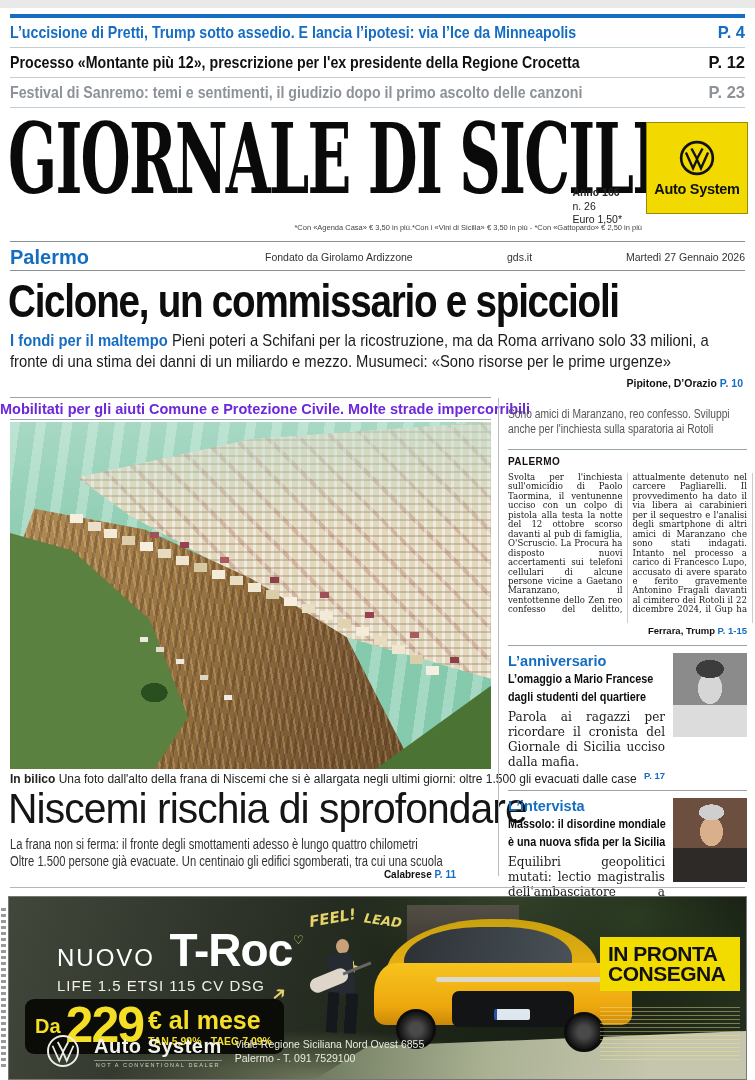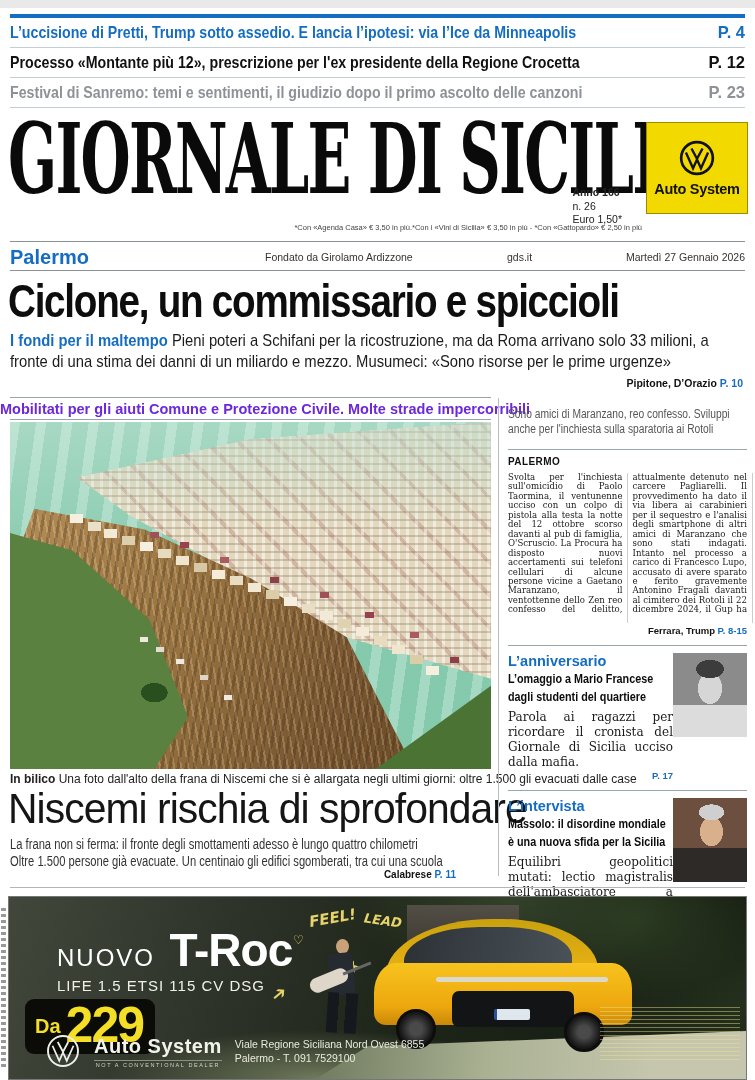--- a/index.html
+++ b/index.html
@@ -95,21 +95,21 @@
   .rcol { position:absolute; left:508px; top:390px; width:239px; }
   .c-hl-line { display:block; font-size:27px; font-weight:bold; letter-spacing:-.5px; line-height:28px;
     white-space:nowrap; transform:scaleX(.78); transform-origin:left top; color:#0d0d0d; }
   .c-sf { margin-top:9px; width:291px; font-size:12.5px; line-height:15px; color:#555;
     transform:scaleX(.82); transform-origin:left top; }
   .c-place { margin-top:12px; border-top:1px solid #9aa4ab; padding-top:6px; font-size:10px; font-weight:bold;
     letter-spacing:.4px; color:#111; }
   .c-body { margin-top:6px; height:150px; column-count:2; column-gap:10px; column-rule:1px solid #ccc;
     font-family:"DejaVu Serif", serif; font-size:8.6px; line-height:1.1; text-align:justify; color:#1a1a1a; }
   .c-by { text-align:right; font-size:9.5px; font-weight:bold; color:#111; margin-top:2px; }
-  .feature { border-top:1px solid #9aa4ab; margin-top:9px; padding-top:7px; display:flex; }
+  .feature { border-top:1px solid #9aa4ab; margin-top:9px; padding-top:7px; display:flex; gap:8px; }
   .f-text { flex:1; min-width:0; }
   .f-label { font-size:14.5px; font-weight:bold; color:#156dc2; }
   .f-hl-line { display:block; font-size:13.5px; font-weight:bold; line-height:17px; white-space:nowrap;
     transform:scaleX(.8); transform-origin:left top; color:#0d0d0d; margin-top:1px; }
   .f-body { margin-top:5px; font-family:"DejaVu Serif", serif; font-size:12px; line-height:1.25; color:#1a1a1a; text-align:justify; }
   .f-pageref { text-align:right; font-size:9.5px; font-weight:bold; }
   .f-by { font-weight:bold; color:#111; font-size:9.5px; }
   .f-photo { width:74px; height:84px; flex:none; }
   .portrait-bw { background:radial-gradient(ellipse 23px 15px at 50% 19%, #3c3c3c 60%, transparent 61%),
       radial-gradient(ellipse 20px 26px at 50% 42%, #d6d6d6 60%, transparent 61%),
@@ -261,21 +261,21 @@
   </div>
 
   <div class="vdivider"></div>
 
   <div class="rcol">
     <div class="c-sf">Sono amici di Maranzano, reo confesso. Sviluppi anche per l'inchiesta sulla sparatoria ai Rotoli</div>
     <div class="c-place">PALERMO</div>
     <div class="c-body">Svolta per l'inchiesta sull'omicidio di Paolo Taormina, il ventunenne ucciso con un colpo di pistola alla testa la notte del 12 ottobre scorso davanti al pub di famiglia, O'Scruscio. La Procura ha disposto nuovi accertamenti sui telefoni cellulari di alcune persone vicine a Gaetano Maranzano, il ventottenne dello Zen reo confesso del delitto, attualmente detenuto nel carcere Pagliarelli. Il provvedimento ha dato il via libera ai carabinieri per il sequestro e l'analisi degli smartphone di altri amici di Maranzano che sono stati indagati. Intanto nel processo a carico di Francesco Lupo, accusato di avere sparato e ferito gravemente Antonino Fragali davanti al cimitero dei Rotoli il 22 dicembre 2024, il Gup ha disposto nuovi accertamenti sulla direzione dei colpi di pistola prima di arrivare al verdetto.</div>
     <div class="c-by">
       <span>Ferrara, Trump</span>
-      <span class="pref">P. 8-15</span>
+      <span class="pref">P. 1-15</span>
     </div>
 
     <div class="feature">
       <div class="f-text">
         <div class="f-label">L’anniversario</div>
         <span class="f-hl-line">L’omaggio a Mario Francese</span>
         <span class="f-hl-line">dagli studenti del quartiere</span>
         <div class="f-body">Parola ai ragazzi per ricordare il cronista del Giornale di Sicilia ucciso dalla mafia.</div>
         <div class="f-pageref pref">P. 17</div>
       </div>
@@ -327,22 +327,30 @@
 
     <div class="ad-nuovo">
       <span class="nu">NUOVO</span>
       <span class="mo">T-Roc</span>
     </div>
     <div class="ad-trim">LIFE 1.5 ETSI 115 CV DSG</div>
 
     <div class="ad-price">
       <span class="da">Da</span>
       <span class="val">229</span>
-    </div>
-
+      <span class="pcol">
+        <span class="suffix">€ al mese</span>
+        <span class="tan">TAN 5,99% - TAEG 7,09%</span>
+      </span>
+    </div>
+
+    <div class="ad-avail">
+      <div>IN PRONTA</div>
+      <div>CONSEGNA</div>
+    </div>
     <div class="ad-fineprint"></div>
 
     <div class="ad-footer">
       <svg viewBox="0 0 48 48">
         <circle cx="24" cy="24" r="20" fill="none" stroke="currentColor" stroke-width="2.6"></circle>
         <path d="M17 12 L24 25 L31 12" fill="none" stroke="currentColor" stroke-width="2.4"></path>
         <path d="M10 17 L19 37 L24 26 L29 37 L38 17" fill="none" stroke="currentColor" stroke-width="2.4"></path>
       </svg>
       <div class="dealer-col">
         <span class="dealer-name">Auto System</span>

